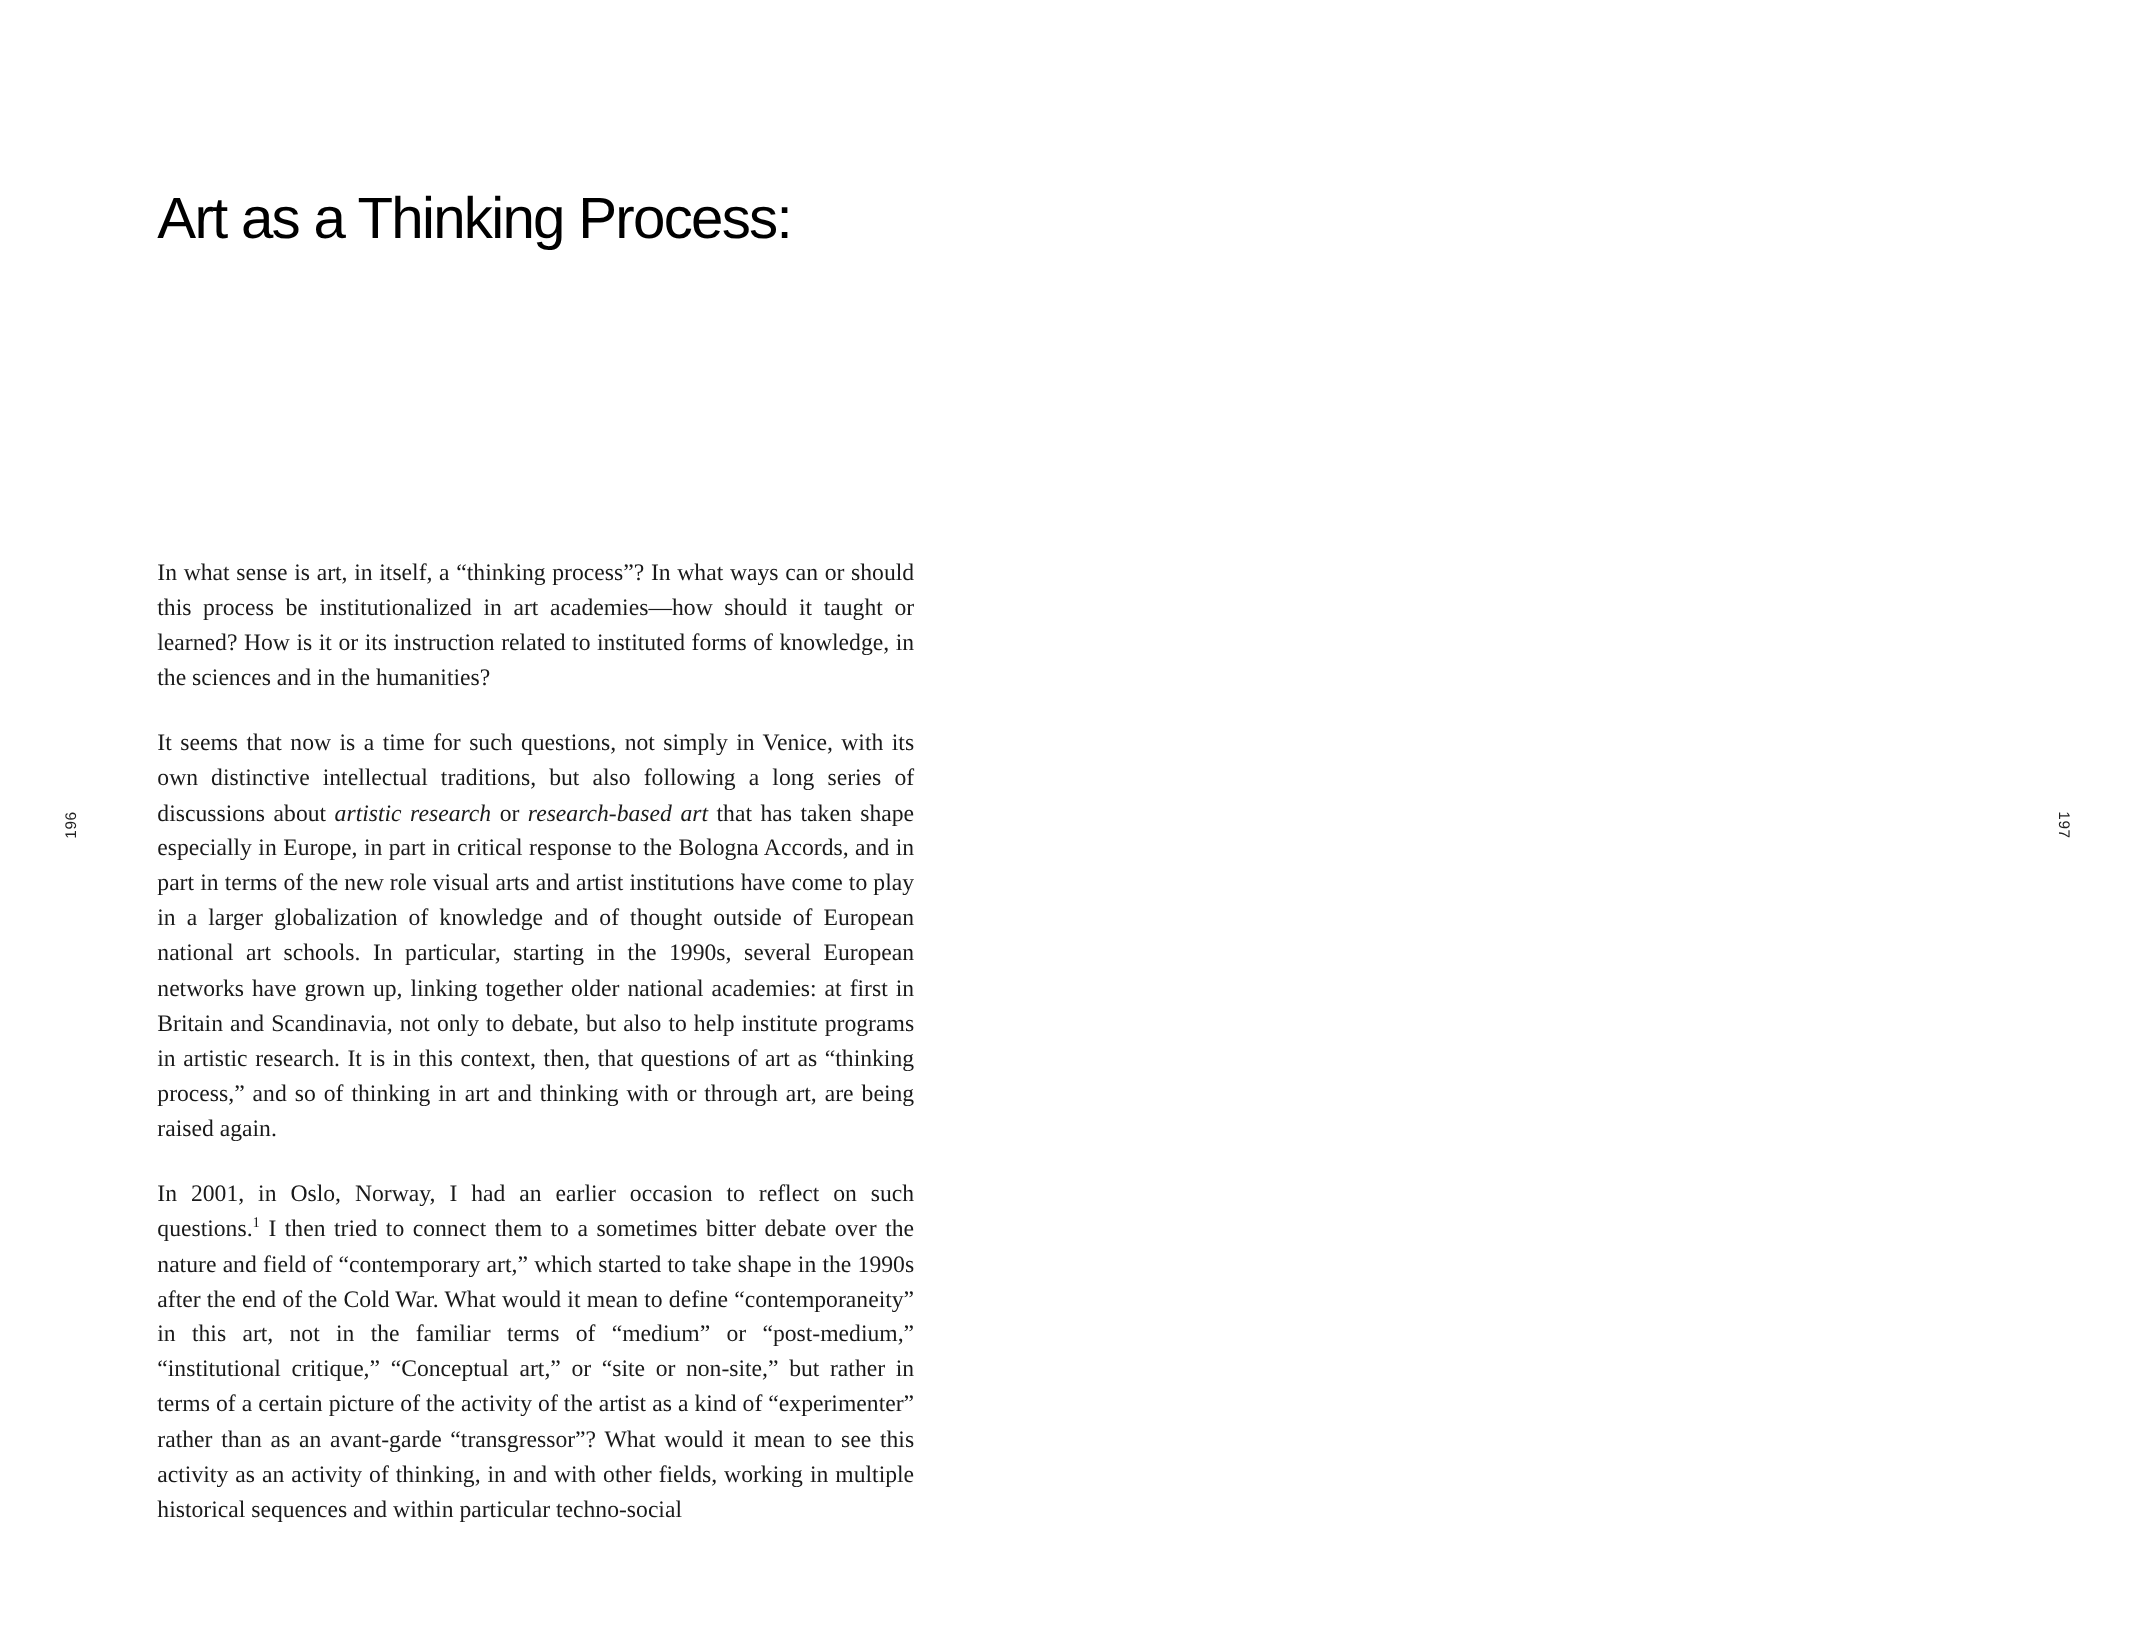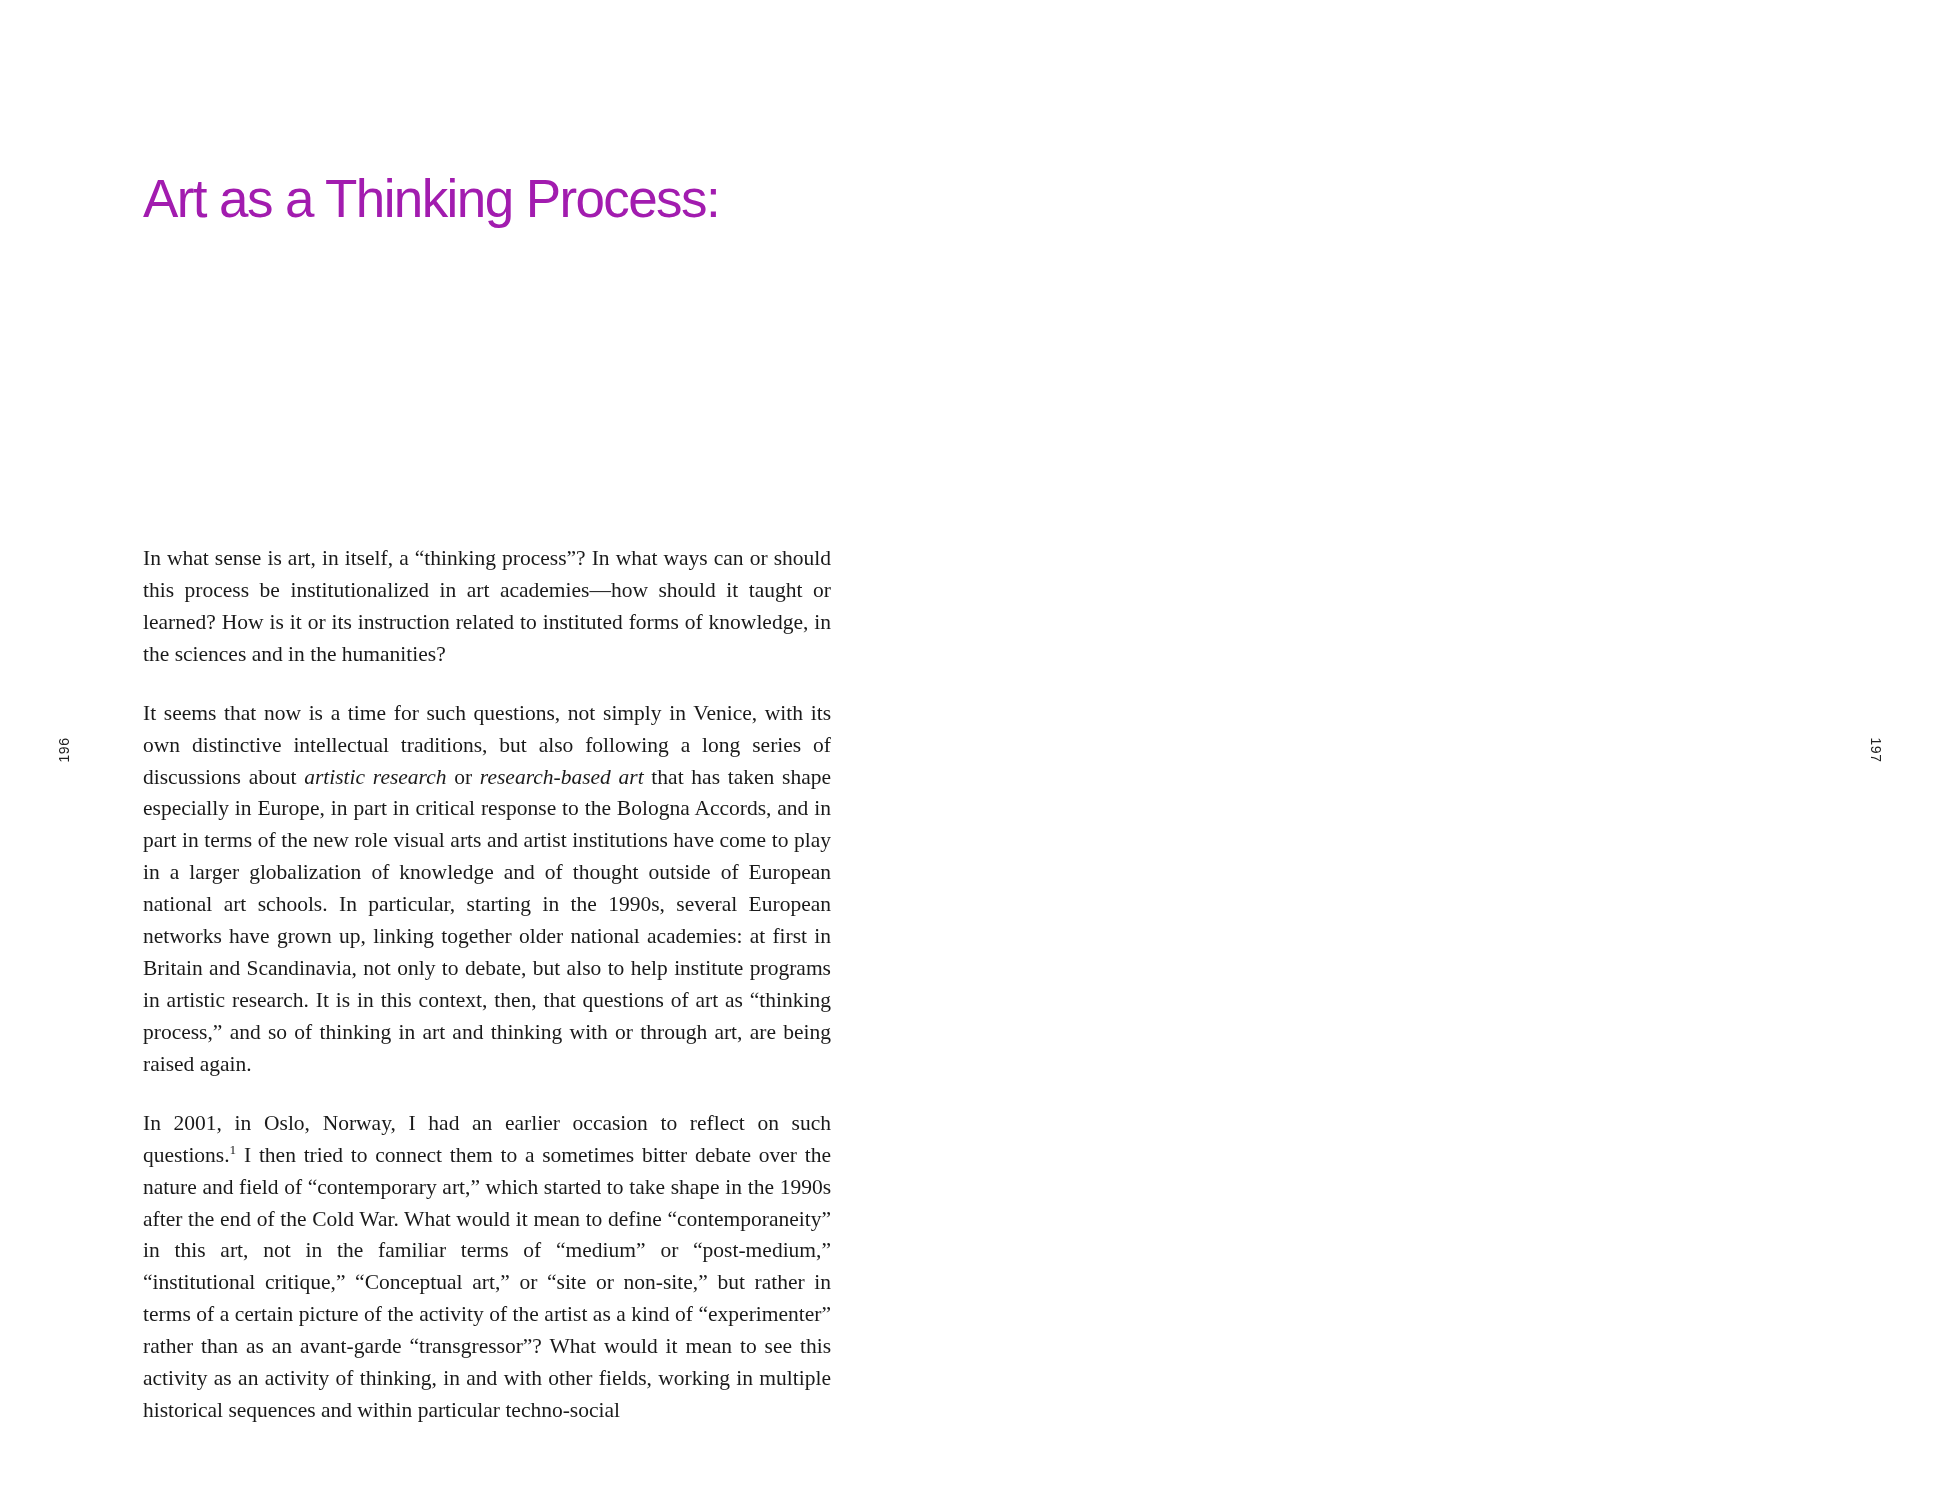--- a/index.html
+++ b/index.html
@@ -56,41 +56,40 @@
     left: 143px;
     top: 168px;
     width: 700px;
   }
   .title-line {
     font-family: "Liberation Sans", sans-serif;
     font-weight: 300;
     font-size: 53px;
     line-height: 1.17;
     letter-spacing: -1.6px;
-    color: #a21caf;
+    color: #000000;
     white-space: nowrap;
   }
   .title-line.indent {
     padding-left: 63px;
   }
 
   
   .col {
     position: absolute;
     width: 688px;
     font-size: 21.5px;
     line-height: 1.485;
     text-align: justify;
     -webkit-hyphens: none;
     hyphens: none;
   }
   .col-left {
     left: 143px;
     top: 505px;
-    margin-top: 38px;
   }
   .col p {
     margin: 0 0 27px 0;
   }
   .col p:last-child {
     margin-bottom: 0;
     font-family: Liberation Serif, serif;
   }
   .col em {
     font-style: italic;

